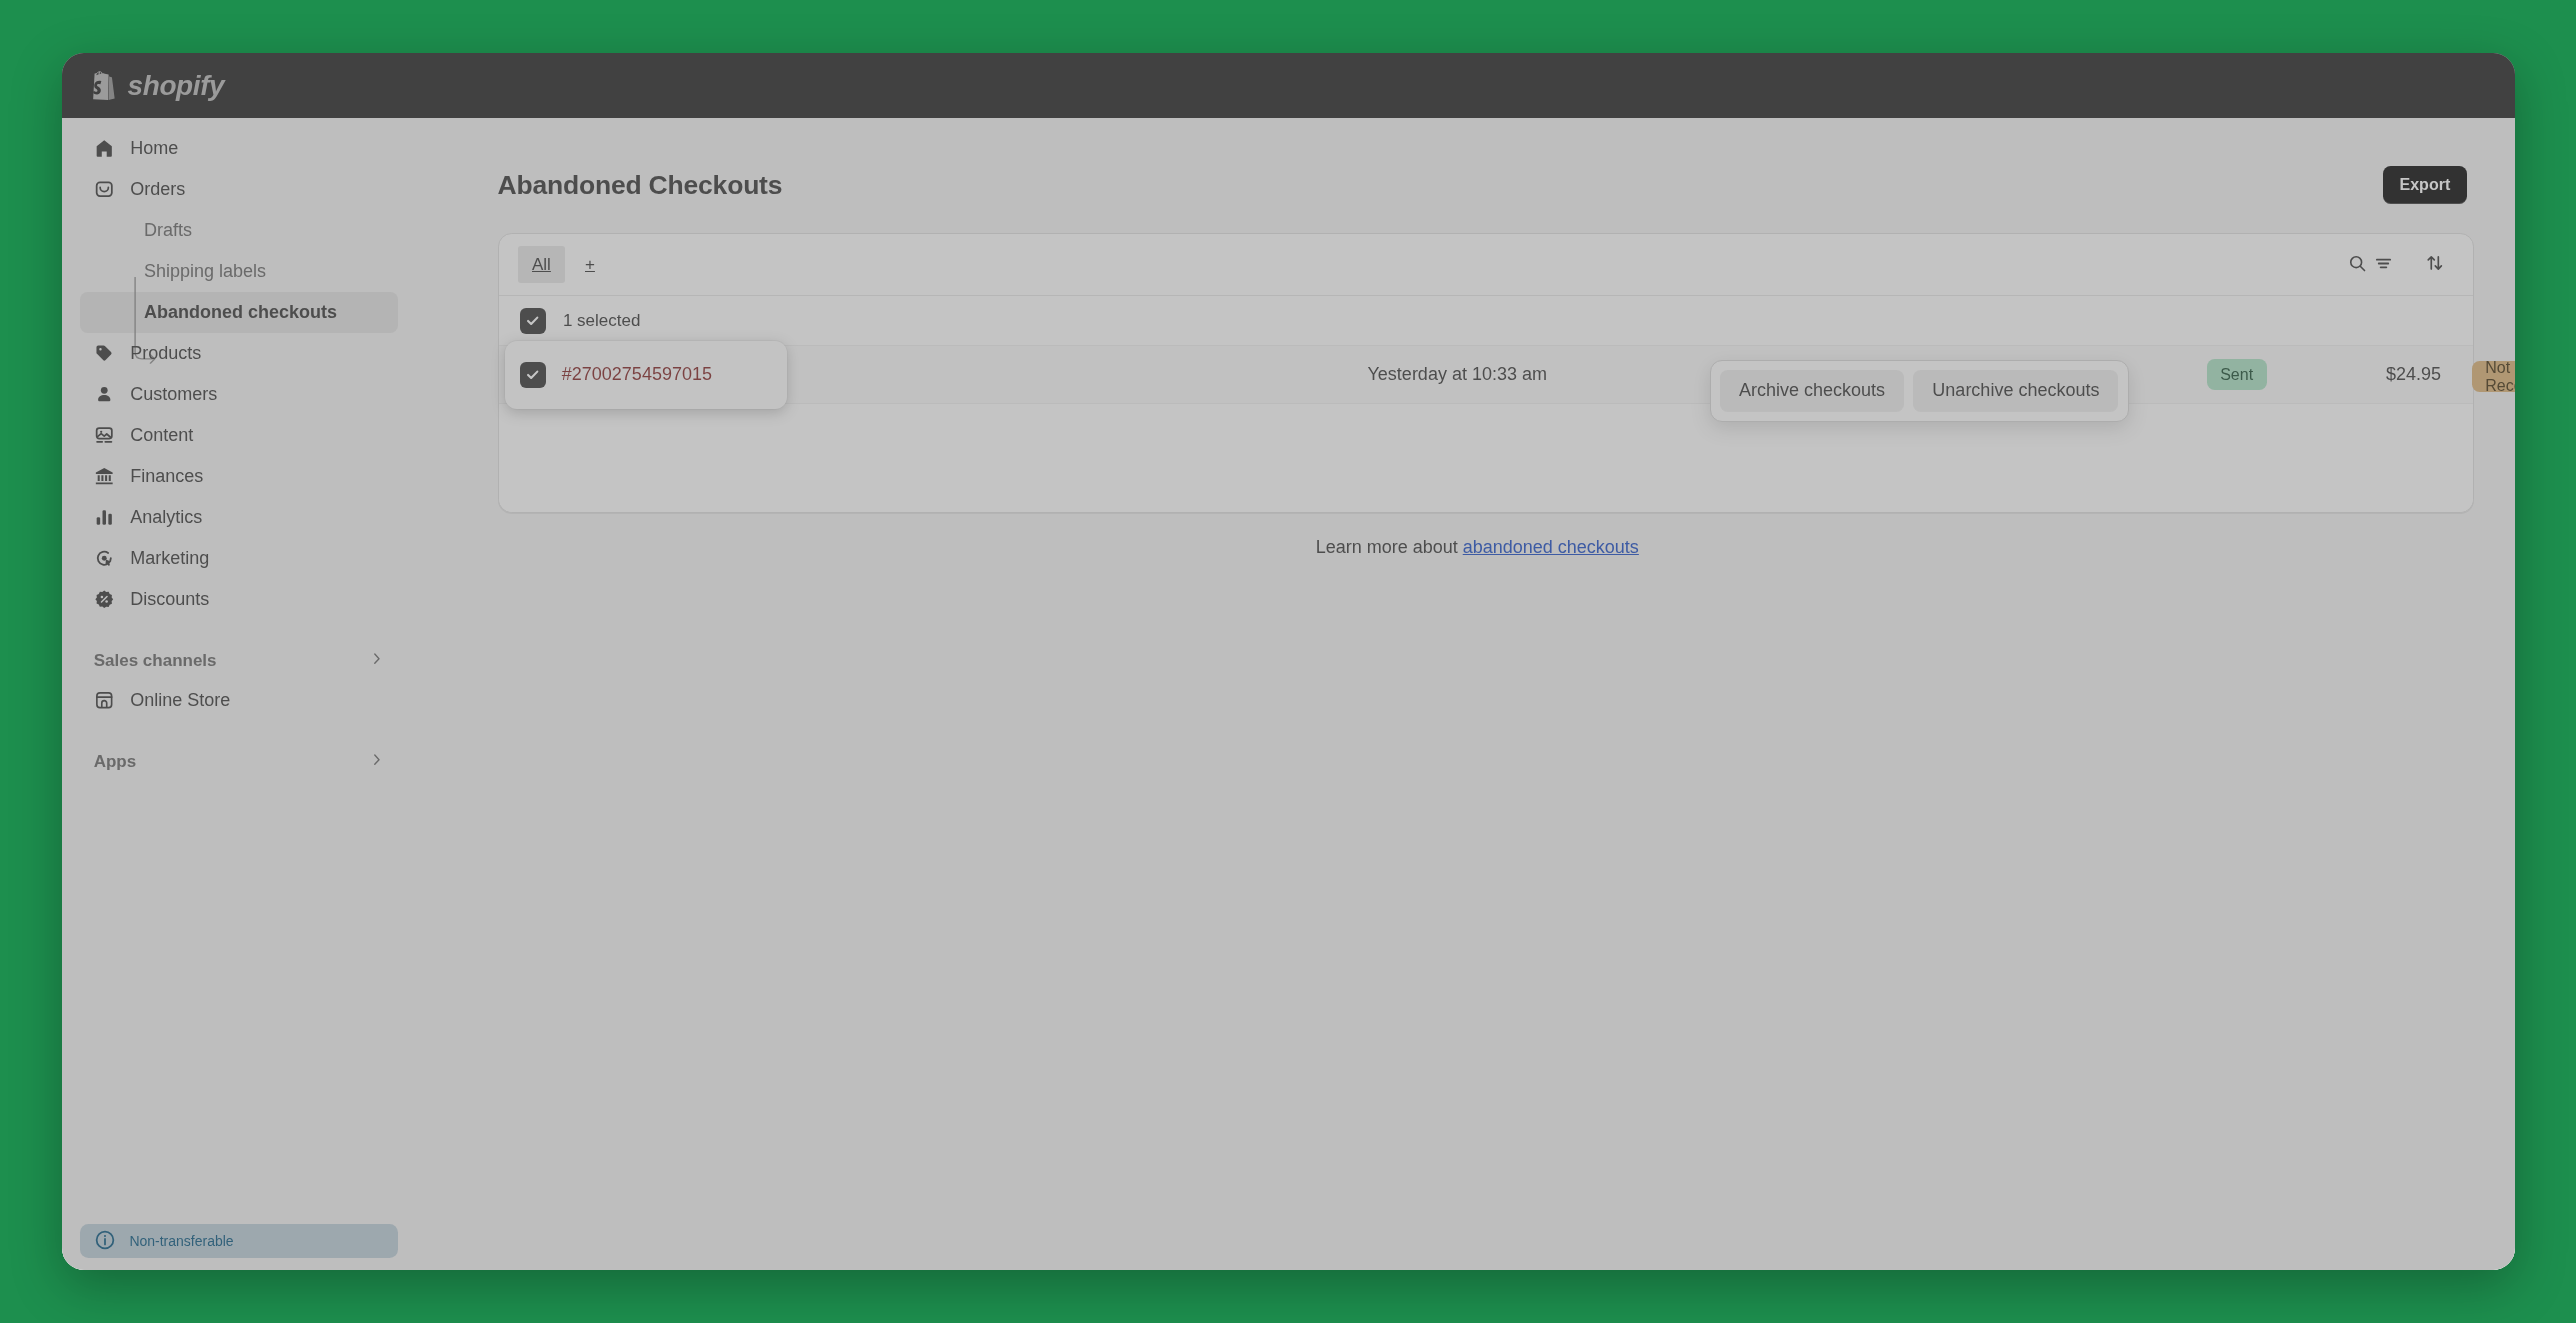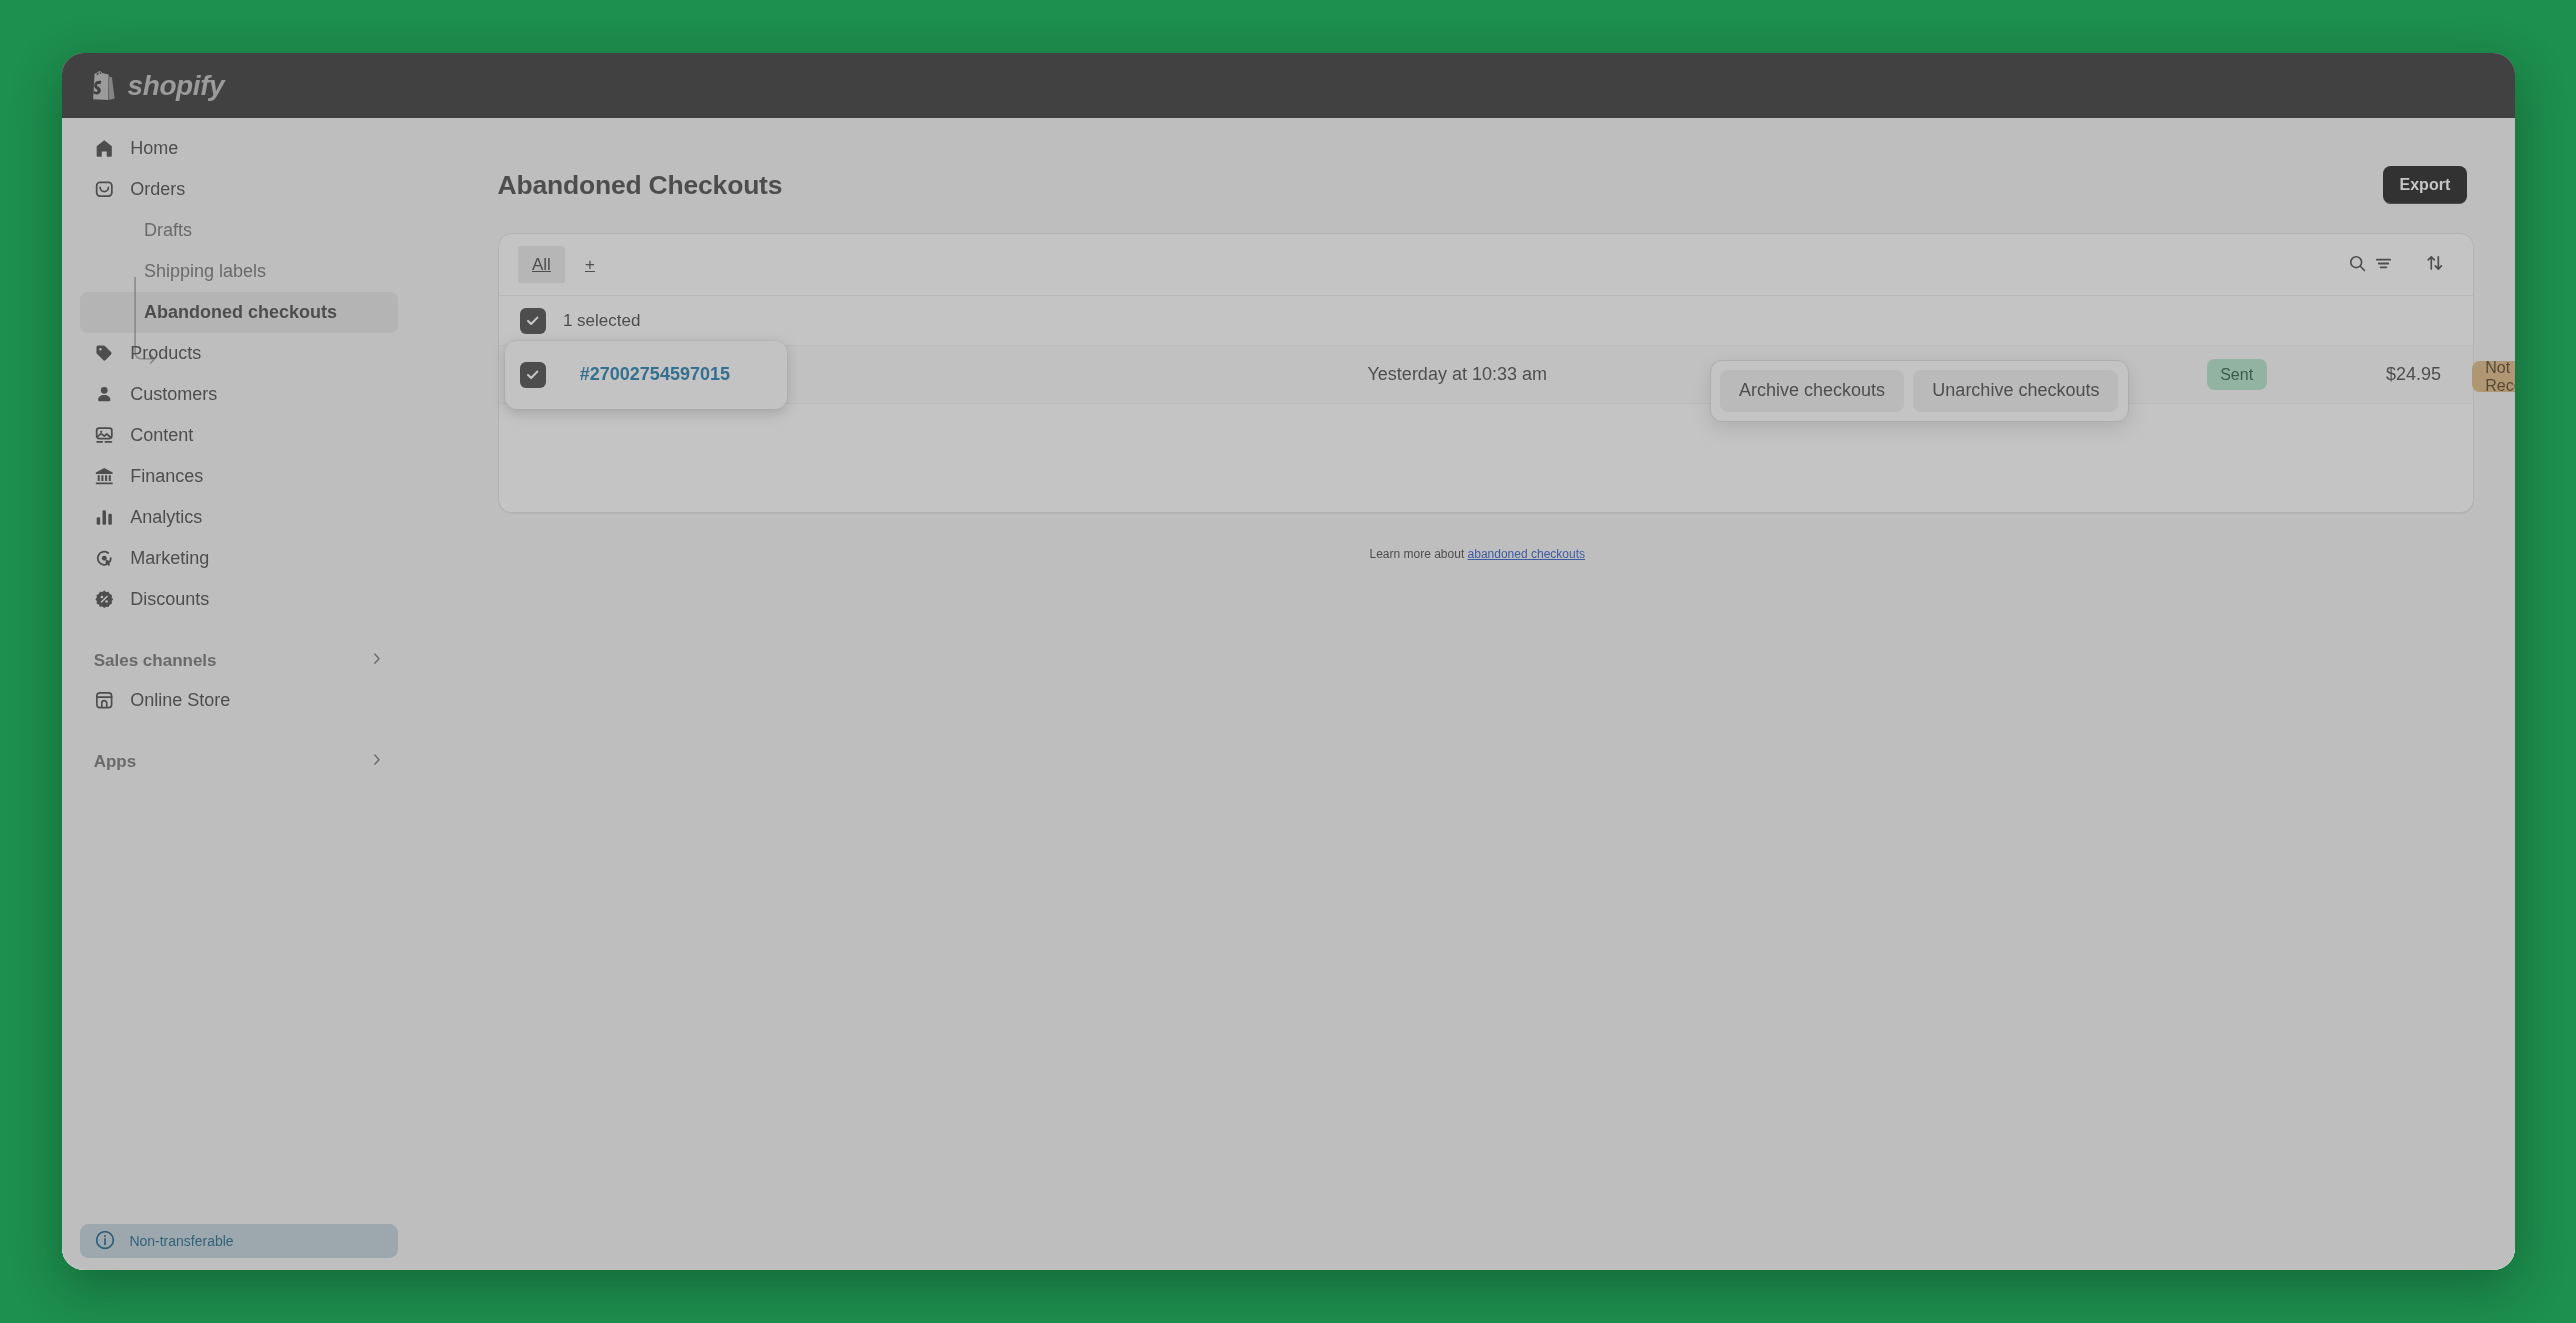--- a/index.html
+++ b/index.html
@@ -222,21 +222,21 @@
   #id-cell {
     position: absolute; left: 6.8px; top: -5.1px;
     height: 68px; width: 282px;
     background: #fafafa;
     border-radius: 12px;
     box-shadow: 0 3.4px 13.7px rgba(0,0,0,.22), 0 0 0 0.9px rgba(0,0,0,.04);
     display: flex; align-items: center; gap: 16px;
     padding-left: 14.5px;
     z-index: 5;
   }
-  #id-text { font-size: 18px; font-weight: 700; color: #0369a1; margin-left: 18px; }
+  #id-text { font-size: 18px; font-weight: 400; color: #7f1d1d; }
   .cell { font-size: 18px; color: #303030; position: absolute; }
   #date-cell   { left: 869px; }
   #email-cell  { left: 1251px; }
   #badge-sent  { left: 1708px; }
   #badge-rec   { left: 1973px; }
   #amount-cell { right: 32px; }
   .badge {
     display: inline-flex; align-items: center;
     height: 31px; padding: 0 13.7px;
     border-radius: 7.7px; font-size: 16px;
@@ -261,22 +261,22 @@
     border: none; border-radius: 7.7px;
     height: 41px; padding: 0 19px;
     font-size: 18px; color: #303030;
     font-family: inherit; cursor: pointer;
     box-shadow: 0 0.9px 0 rgba(0,0,0,.06);
   }
 
   #card-filler { height: 108px; background: #fbfbfb; border-radius: 0 0 13.7px 13.7px; }
 
   #learn-more {
-    text-align: center; margin-top: 34px;
-    font-size: 12px; color: #303030;
+    text-align: center; margin-top: 24px;
+    font-size: 18px; color: #303030;
   }
   #learn-more a { color: #1447c4; }
 
   
   #dim {
     position: absolute; inset: 0;
     background: rgba(120,120,120,.42);
     pointer-events: none;
     z-index: 50;
   }

